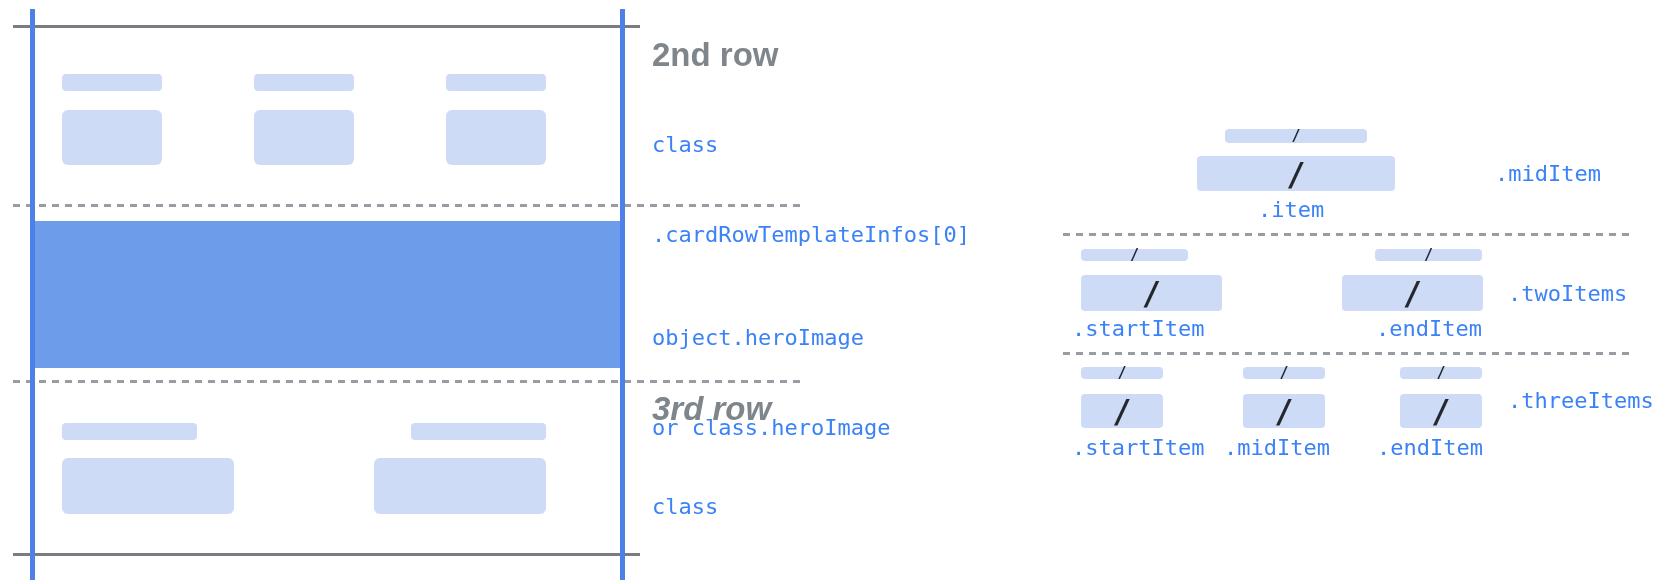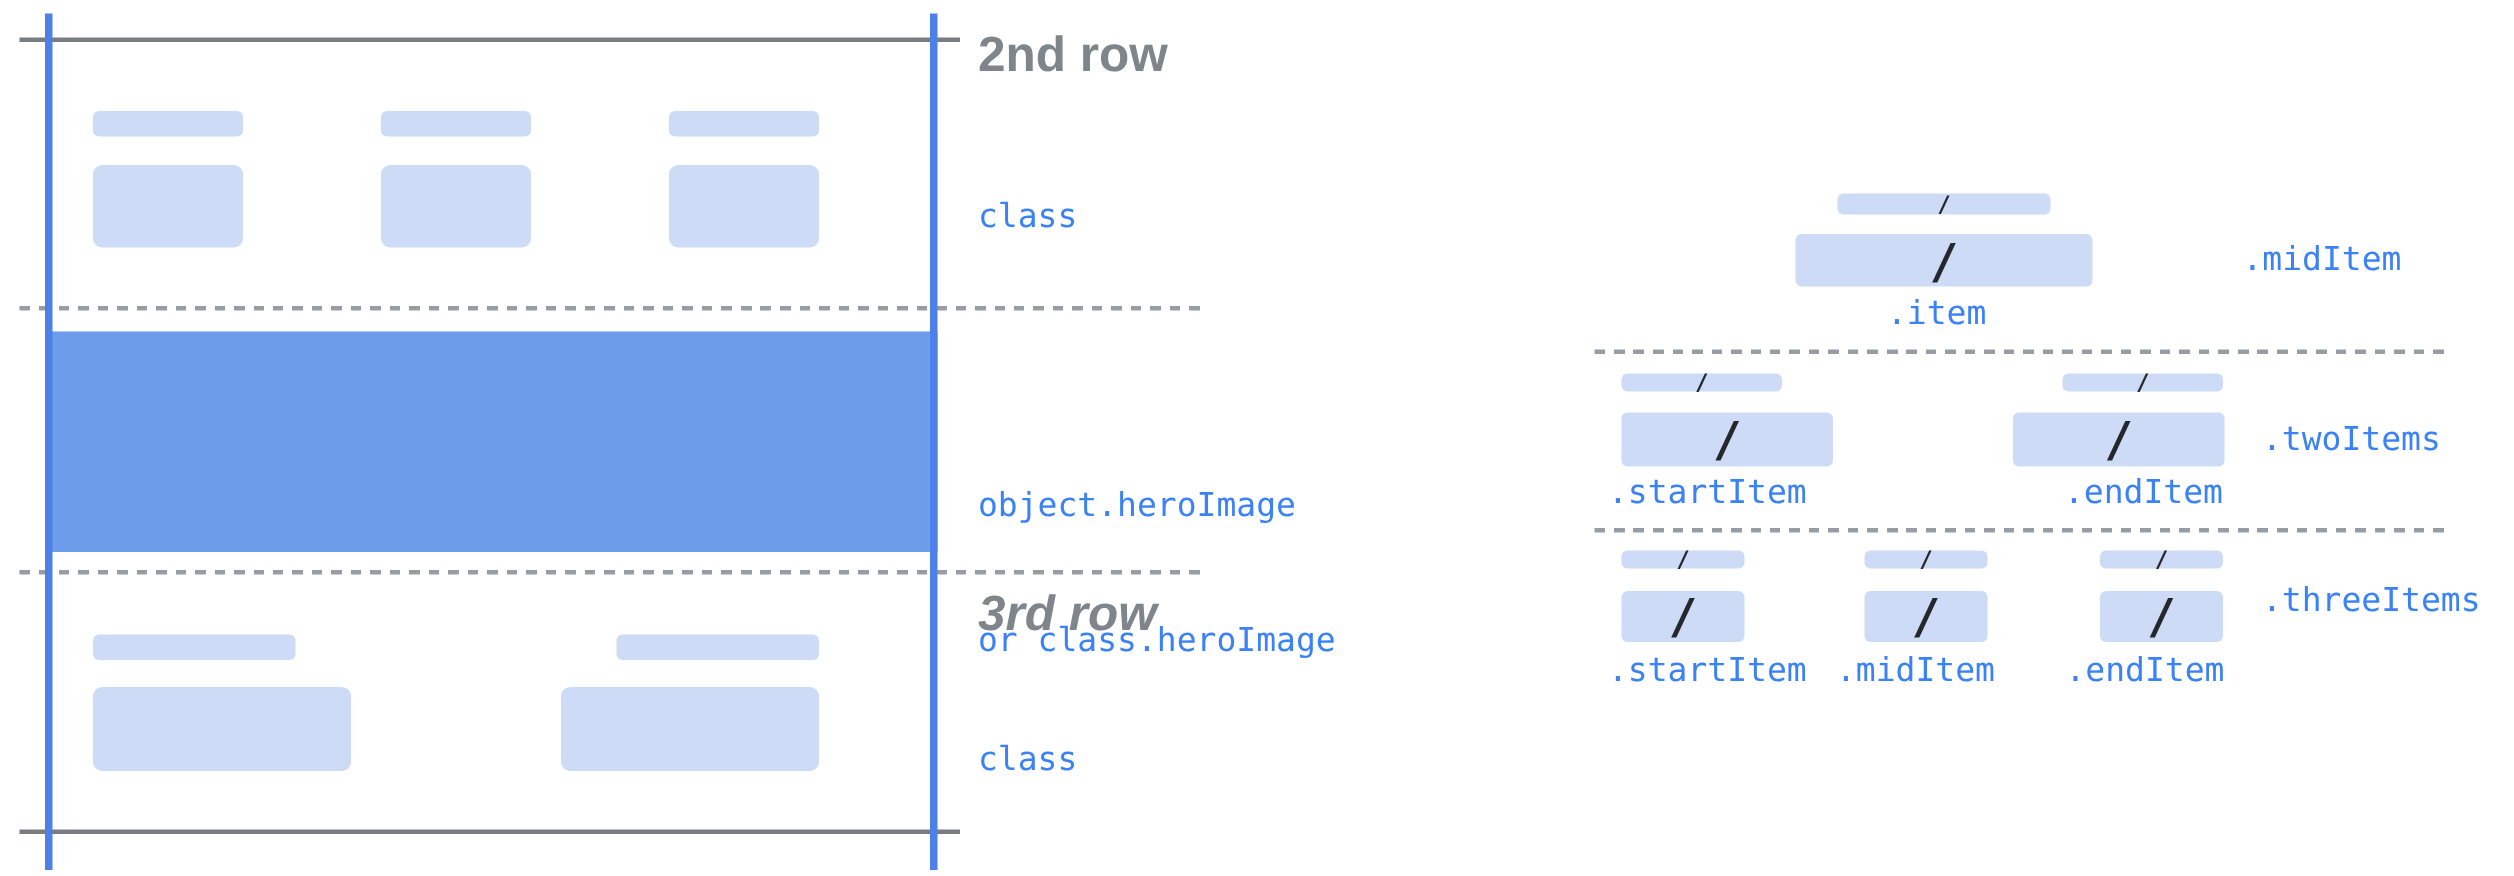--- a/index.html
+++ b/index.html
@@ -56,23 +56,24 @@
     <div class="abs ph lg" style="left:254px;top:110px;width:100px;height:55px;"></div>
     <div class="abs ph sm" style="left:446px;top:74px;width:100px;height:17px;"></div>
     <div class="abs ph lg" style="left:446px;top:110px;width:100px;height:55px;"></div>
 
     <div class="abs ph sm" style="left:62px;top:423px;width:135px;height:17px;"></div>
     <div class="abs ph lg" style="left:62px;top:458px;width:172px;height:56px;"></div>
     <div class="abs ph sm" style="left:411px;top:423px;width:135px;height:17px;"></div>
     <div class="abs ph lg" style="left:374px;top:458px;width:172px;height:56px;"></div>
   </div>
 
-  <div class="abs heading" style="left:652px;top:18px;">2nd row</div>
+  <div class="abs heading" style="left:652px;top:37px;">2nd row</div>
   <div class="abs code" style="left:652px;top:70px;">
     <div class="codeline">class</div>
+    <div class="codeline">.cardRowTemplateInfos[0]</div>
   </div>
 
   <div class="abs code" style="left:652px;top:263px;">
     <div class="codeline">object.heroImage</div>
     <div class="codeline">or class.heroImage</div>
   </div>
 
   <div class="abs heading" style="left:652px;top:391px;font-style:italic;">3rd row</div>
   <div class="abs code" style="left:652px;top:432px;">
     <div class="codeline">class</div>

